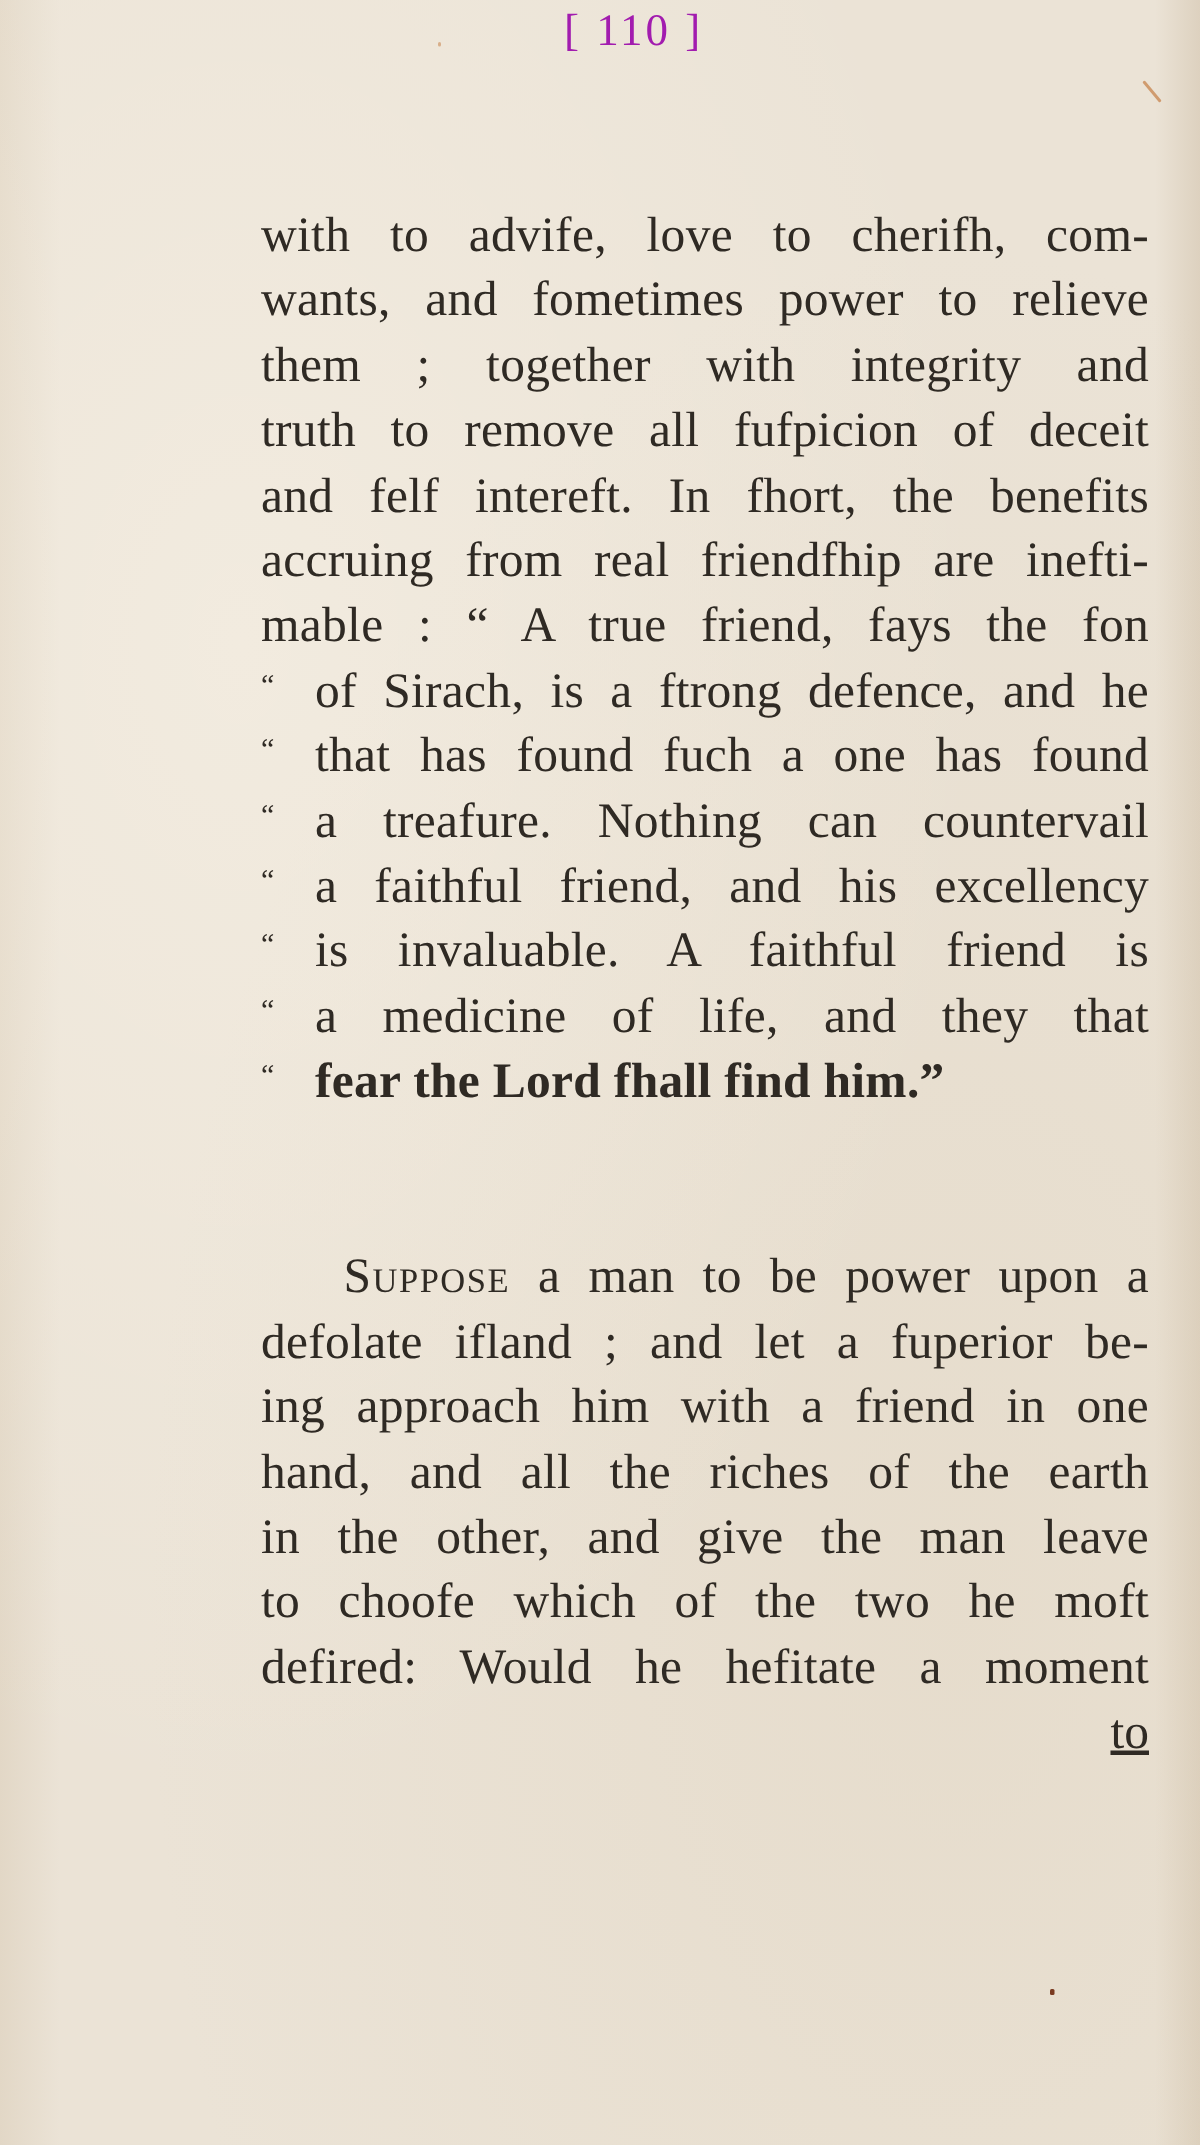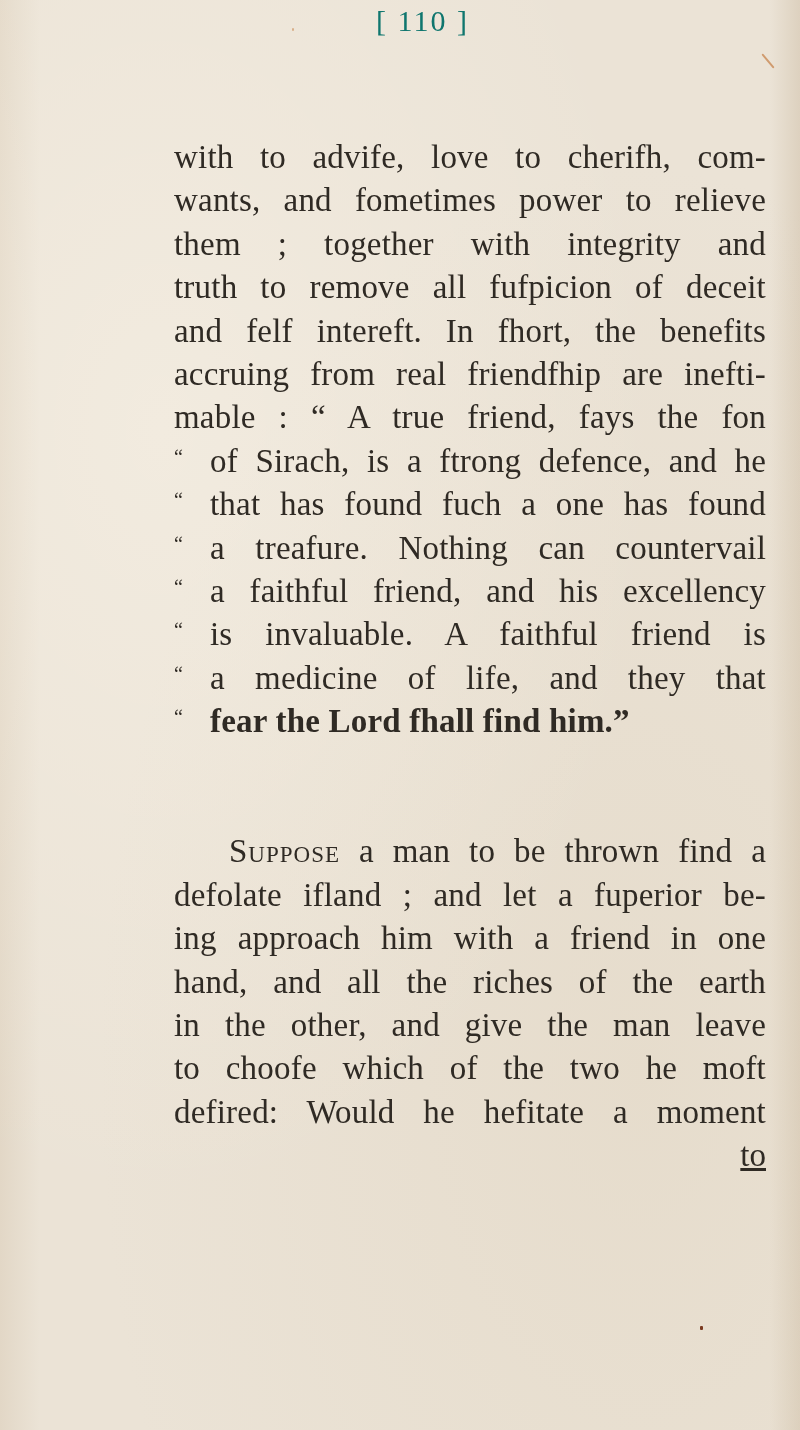--- a/index.html
+++ b/index.html
@@ -18,21 +18,21 @@
       linear-gradient(90deg, #e2d7c6 0px, #ebe3d6 40px, #ebe3d6 770px, #ddd1bf 800px);
     font-family: "Liberation Serif", "DejaVu Serif", serif;
     color: #2f2a24;
   }
   .page-number {
     position: absolute;
     top: 4px;
     left: 376px;
     font-size: 30px;
     letter-spacing: 2px;
-    color: #0f766e;
+    color: #a21caf;
     white-space: pre;
   }
   .text-block {
     position: absolute;
     left: 174px;
     top: 136px;
     width: 592px;
   }
   .line {
     height: 43.4px;
@@ -127,21 +127,21 @@
       <span class="q-mark">“</span>
       <span class="q-text last">fear the Lord fhall find him.”</span>
     </div>
   </div>
 
   <div class="para-gap"></div>
 
   <div>
     <div class="line indent">
       <span class="smallcaps">Suppose</span>
-      <span>a man to be thrown find a</span>
+      <span>a man to be power upon a</span>
     </div>
     <div class="line">defolate ifland ; and let a fuperior be-</div>
     <div class="line">ing approach him with a friend in one</div>
     <div class="line">hand, and all the riches of the earth</div>
     <div class="line">in the other, and give the man leave</div>
     <div class="line">to choofe which of the two he moft</div>
     <div class="line">defired: Would he hefitate a moment</div>
   </div>
 
   <div class="catchword">to</div>

